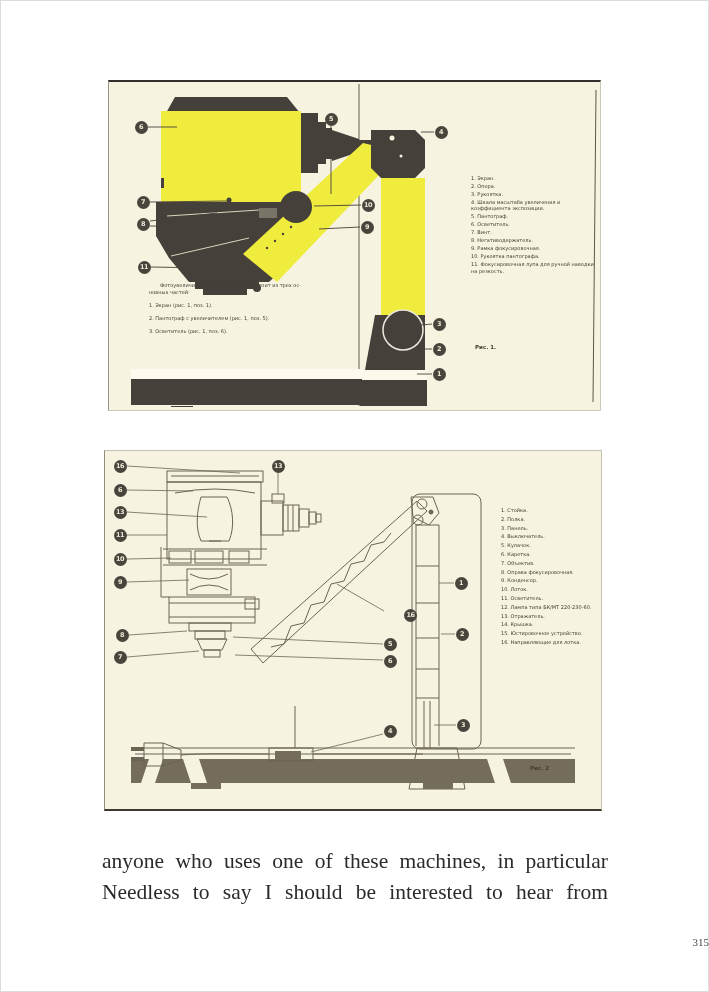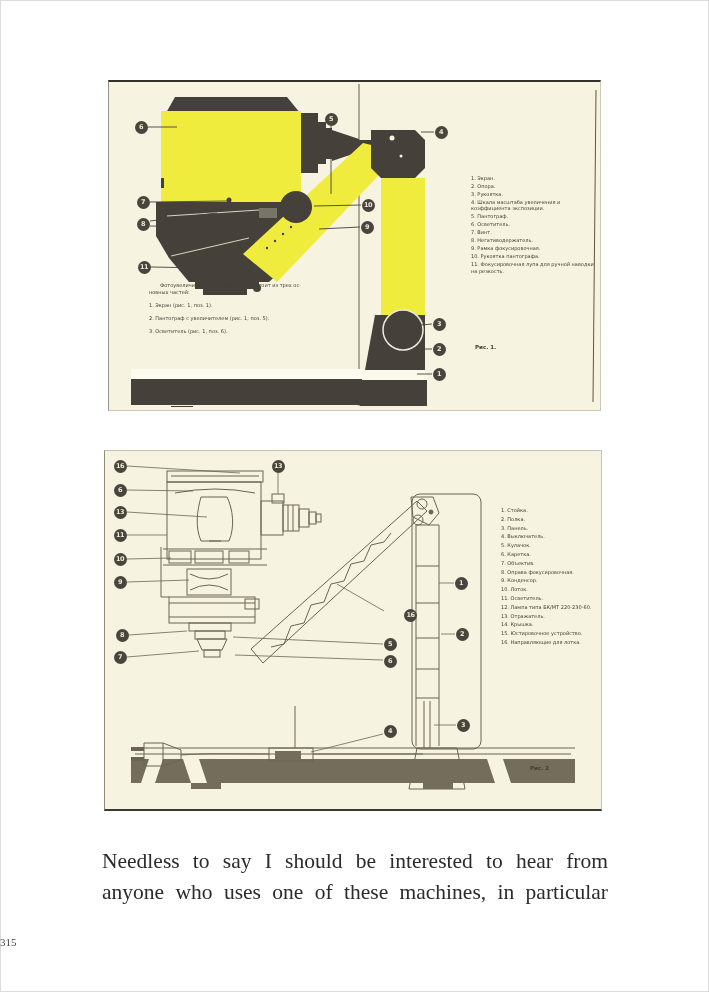--- a/index.html
+++ b/index.html
@@ -31,21 +31,21 @@
   .parts1 div{margin-bottom:1.6px;line-height:6.4px;}
   .parts2{left:396px;top:57px;width:96px;}
   .parts2 div{margin-bottom:3px;line-height:5.8px;}
   .figcap{position:absolute;color:#413d31;font-size:5.5px;font-weight:bold;}
   .cap1{left:366px;top:262px;}
   .cap2{left:425px;top:314px;}
   .body-text{position:absolute;left:102px;top:846px;width:506px;
              font-family:"Liberation Serif","DejaVu Serif",serif;
              font-size:21.5px;color:#2b2b2b;}
   .body-text .jline{text-align:justify;text-align-last:justify;line-height:31px;}
-  .pagenum{position:absolute;left:0;top:936px;width:709px;text-align:left;
+  .pagenum{position:absolute;left:0;top:936px;width:709px;text-align:right;
            font-family:"Liberation Serif","DejaVu Serif",serif;
            font-size:11px;color:#4a4a4a;}
 </style>
 </head>
 <body>
 
 <div class="page">
 
   <section class="scan scan-top">
     <svg width="489" height="325" viewBox="0 0 489 325">
@@ -298,18 +298,18 @@
       <div>13. Отражатель.</div>
       <div>14. Крышка.</div>
       <div>15. Юстировочное устройство.</div>
       <div>16. Направляющие для лотка.</div>
     </div>
 
     <div class="figcap cap2">Рис. 2</div>
   </section>
 
   <div class="body-text">
+    <div class="jline">anyone who uses one of these machines, in particular</div>
     <div class="jline">Needless to say I should be interested to hear from</div>
-    <div class="jline">anyone who uses one of these machines, in particular</div>
   </div>
 
   <div class="pagenum">315</div>
 </div>
 
 </body></html>

